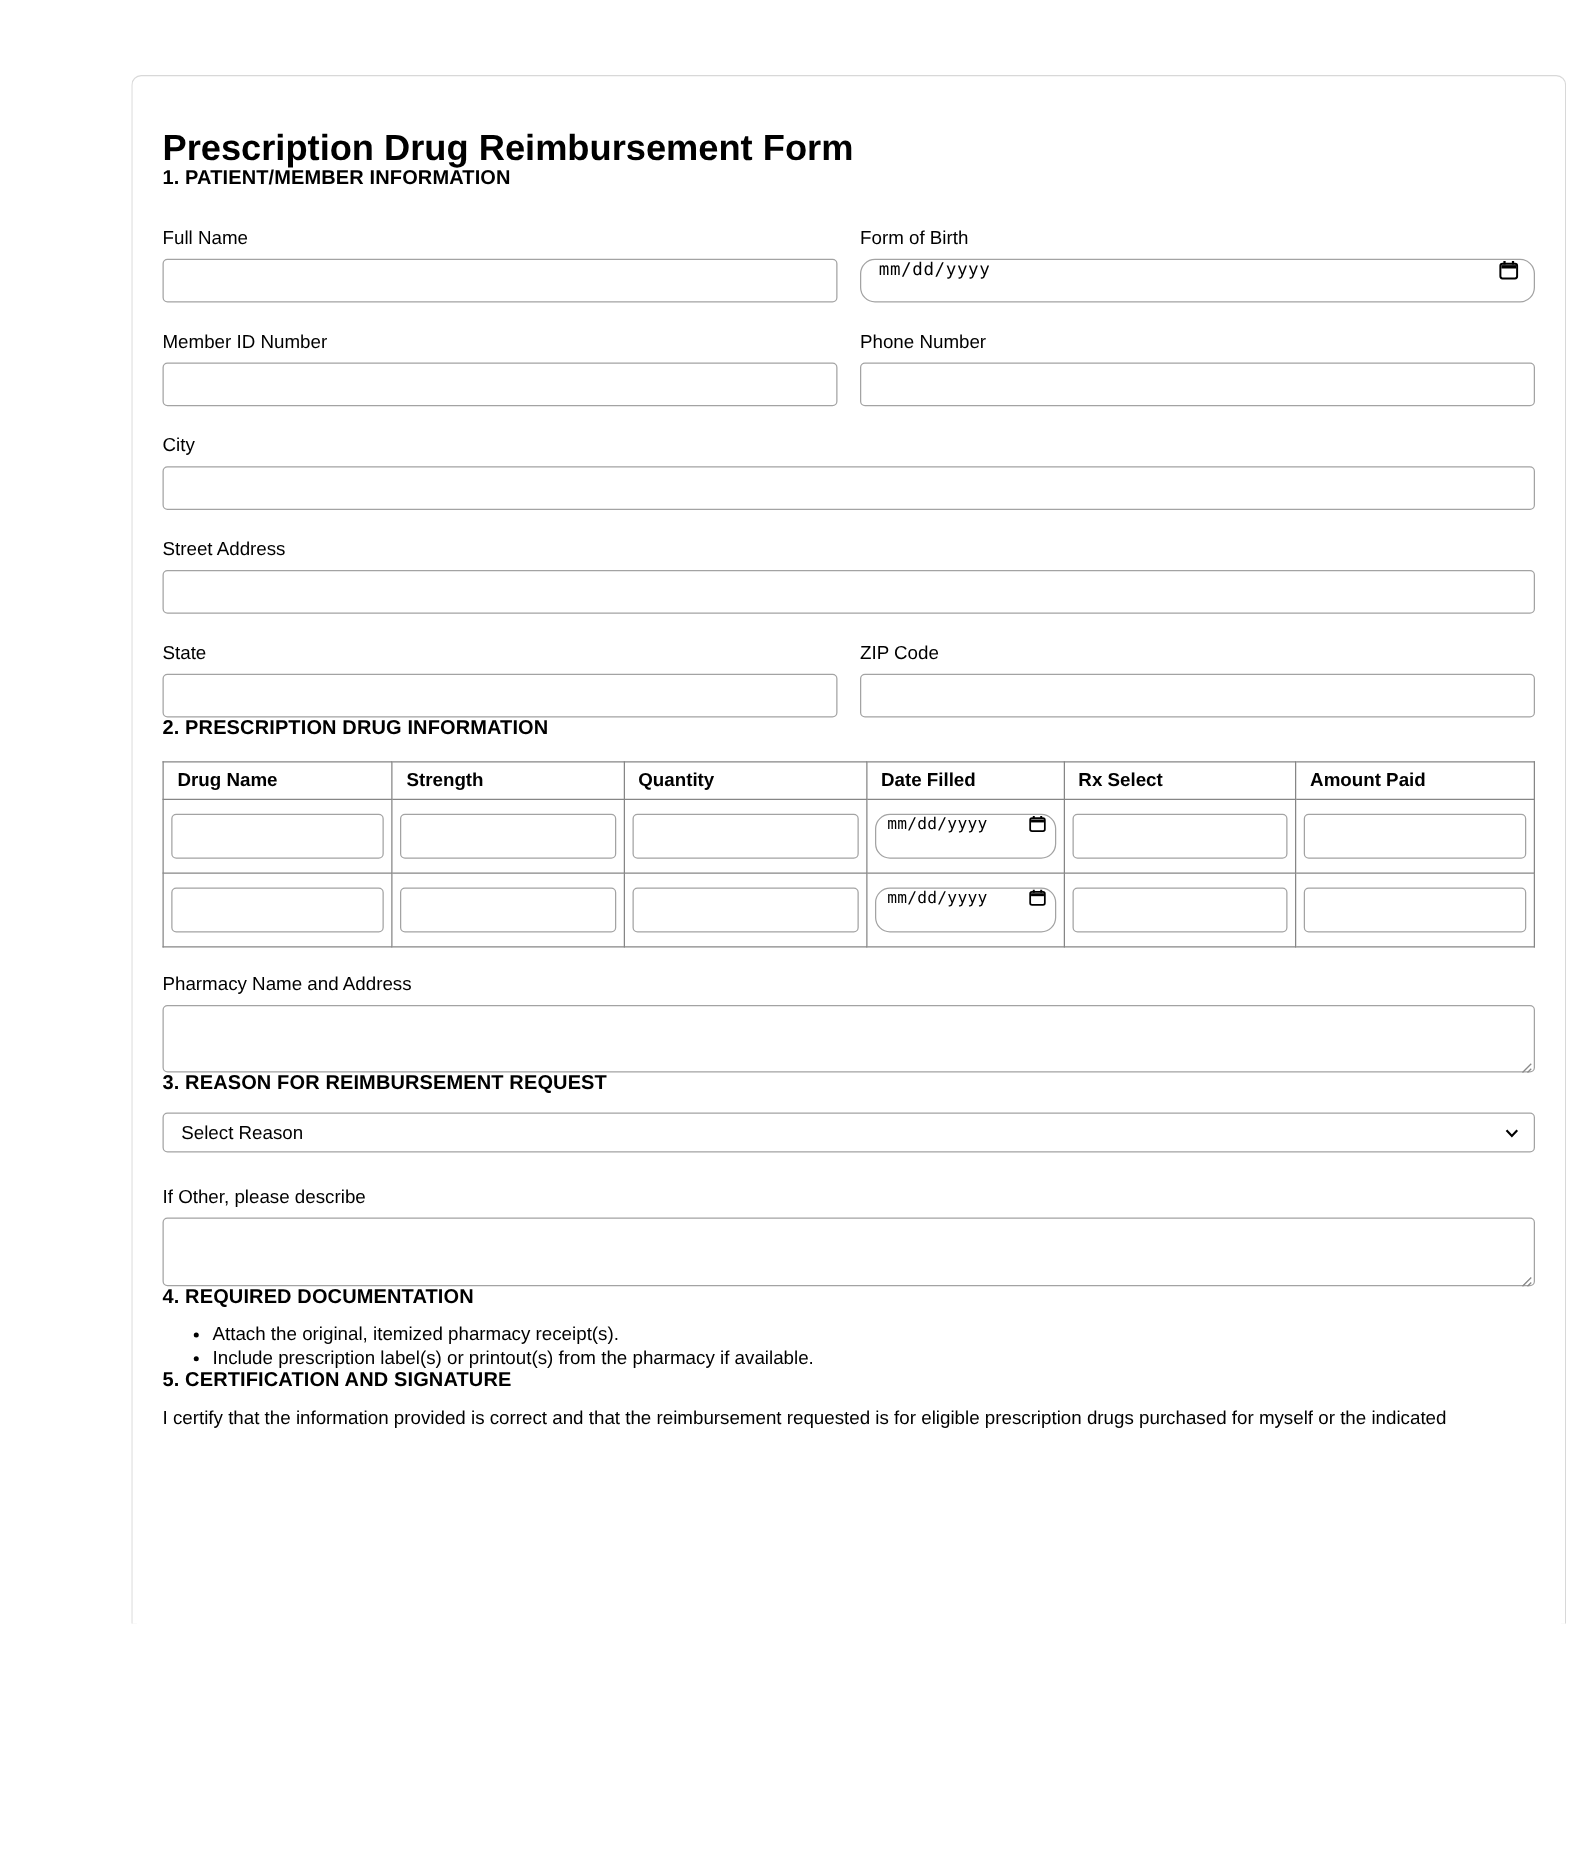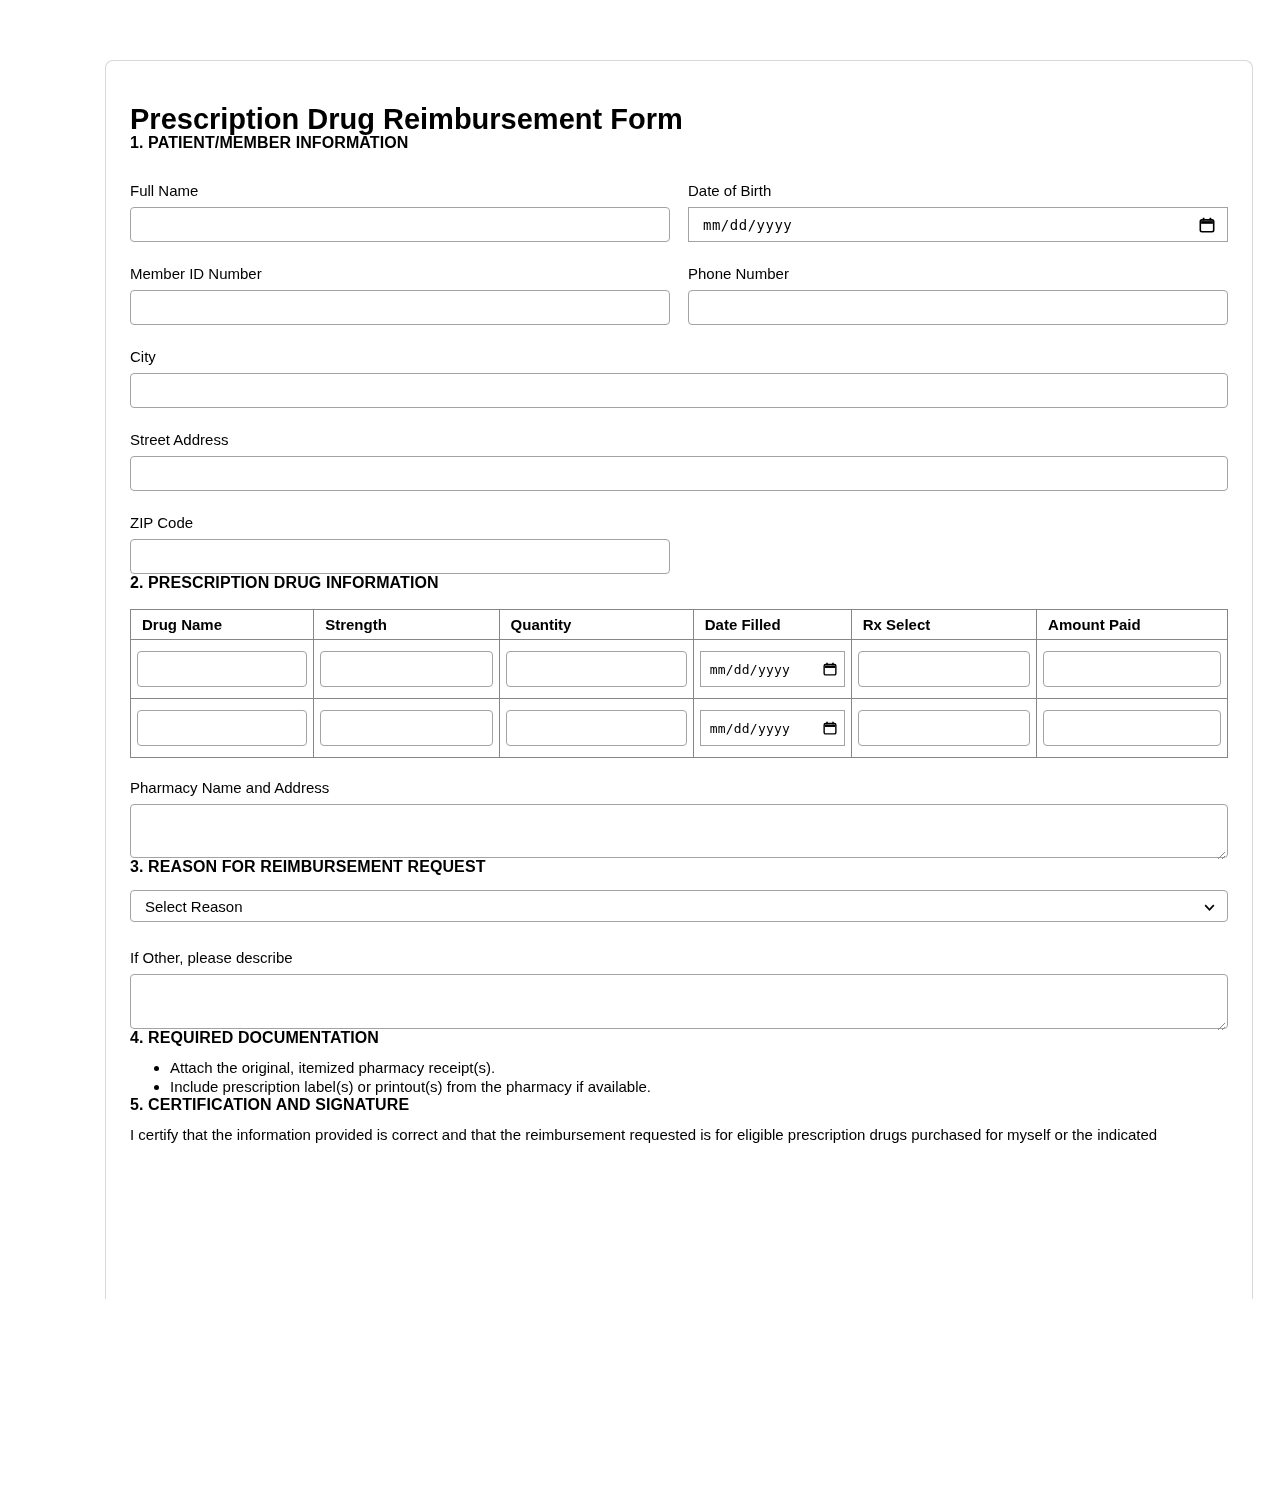--- a/index.html
+++ b/index.html
@@ -64,26 +64,25 @@
     border-radius: 4px;
     background: #fff;
     font-family: "Liberation Sans", sans-serif;
     font-size: 15px;
     padding: 0 10px;
     outline: none;
   }
   
   .date-input {
     display: flex;
-    align-items: center;
     justify-content: space-between;
     width: 100%;
     height: 35px;
     border: 1px solid #a3a3a3;
-    border-radius: 0;
+    border-radius: 12px;
     background: #fff;
     padding: 0 12px 0 14px;
     cursor: default;
   }
   .date-text {
     font-family: "DejaVu Sans Mono", monospace;
     font-size: 14px;
     letter-spacing: 0.5px;
     white-space: nowrap;
   }
@@ -190,21 +189,21 @@
   <h1 class="form-title">Prescription Drug Reimbursement Form</h1>
 
   <h2 class="section-heading mt-s1">1. PATIENT/MEMBER INFORMATION</h2>
 
   <div class="form-grid">
     <div class="field">
       <span class="field-label">Full Name</span>
       <input class="text-input" type="text" style="">
     </div>
     <div class="field">
-      <span class="field-label">Date of Birth</span>
+      <span class="field-label">Form of Birth</span>
       <div class="date-input">
         <span class="date-text">mm/dd/yyyy</span>
         <span class="cal-icon">
           <svg width="16" height="16" viewBox="0 0 16 16">
             <line x1="4.6" y1="0.8" x2="4.6" y2="3.6" stroke="#000" stroke-width="1.8"></line>
             <line x1="11.4" y1="0.8" x2="11.4" y2="3.6" stroke="#000" stroke-width="1.8"></line>
             <rect x="1.3" y="2.9" width="13.4" height="11.8" rx="1.7" fill="none" stroke="#000" stroke-width="1.6"></rect>
             <rect x="2.1" y="4.1" width="11.8" height="2.7" fill="#000"></rect>
           </svg>
         </span>
@@ -223,20 +222,24 @@
     <div class="field full">
       <span class="field-label">City</span>
       <input class="text-input" type="text" style="">
     </div>
 
     <div class="field full">
       <span class="field-label">Street Address</span>
       <input class="text-input" type="text" style="">
     </div>
 
+    <div class="field">
+      <span class="field-label">State</span>
+      <input class="text-input" type="text" style="">
+    </div>
     <div class="field">
       <span class="field-label">ZIP Code</span>
       <input class="text-input" type="text" style="">
     </div>
   </div>
 
   <h2 class="section-heading mt-s2">2. PRESCRIPTION DRUG INFORMATION</h2>
 
   <table class="drug-table">
     <colgroup>

